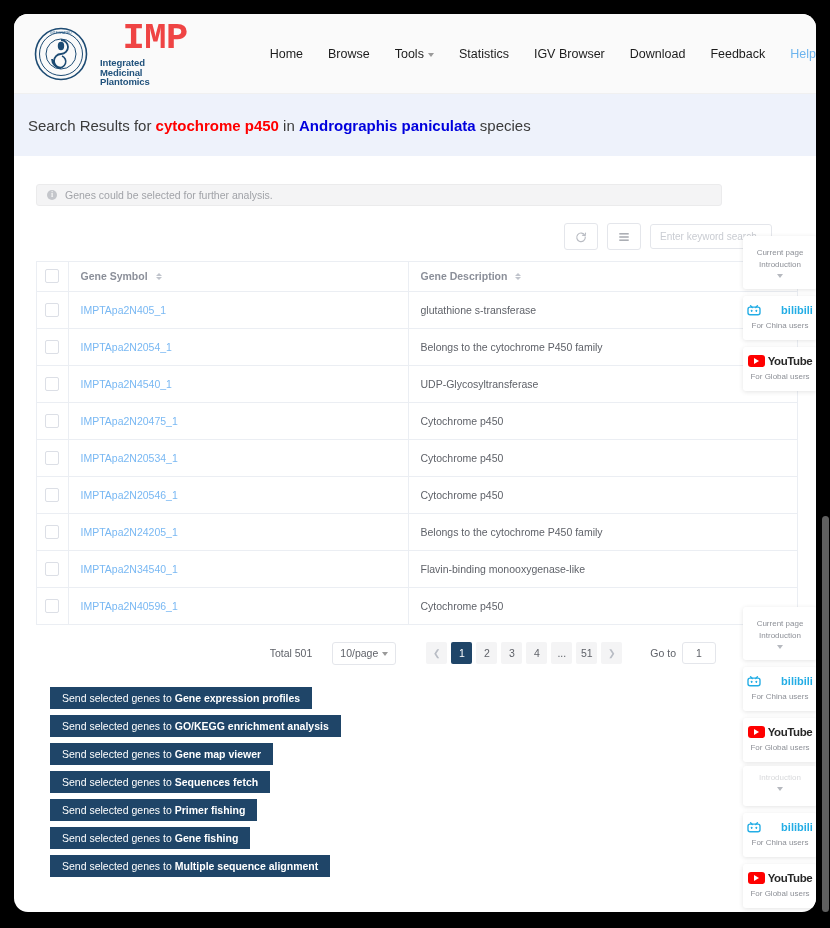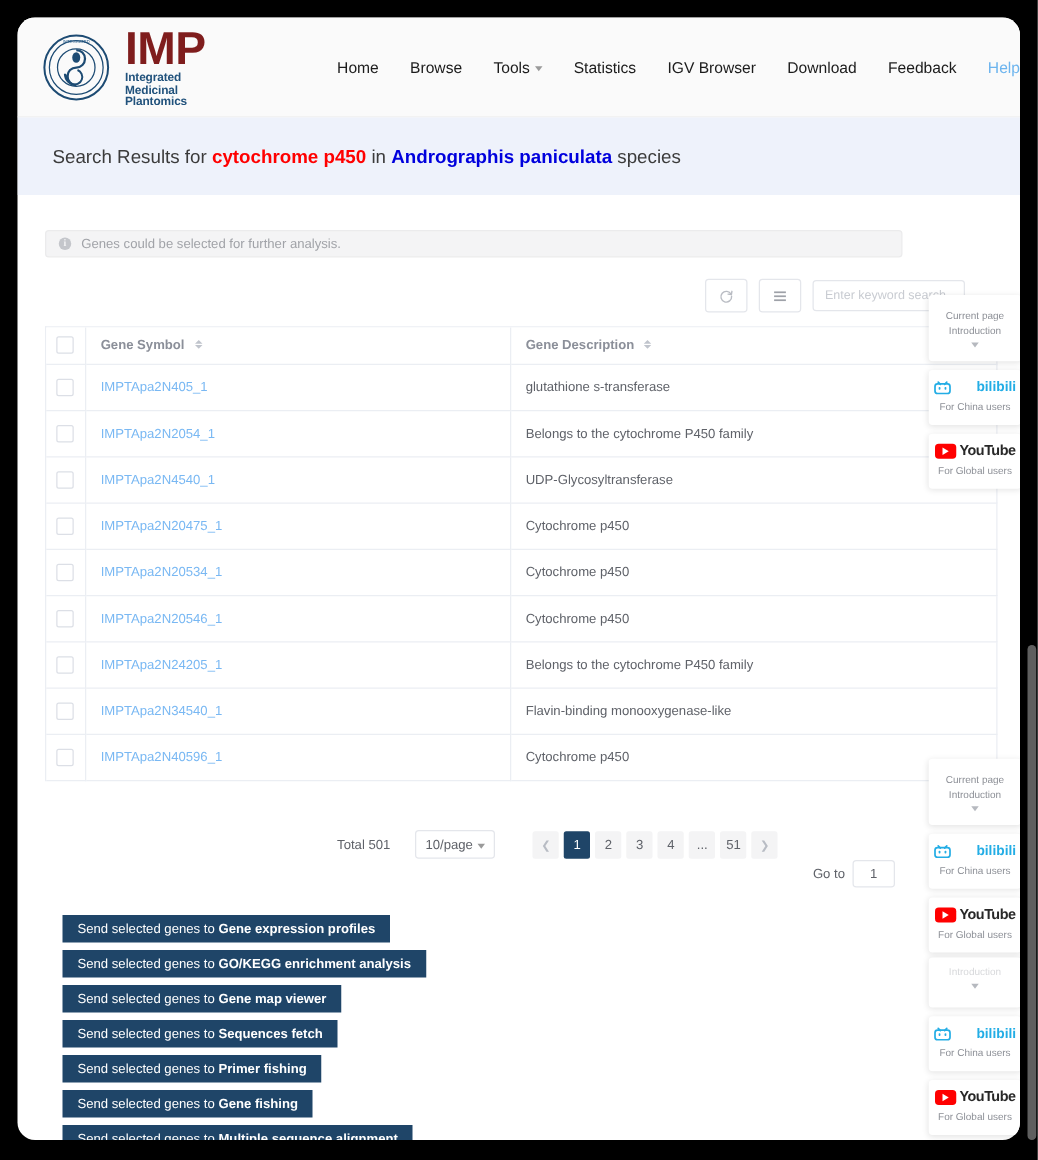--- a/index.html
+++ b/index.html
@@ -42,23 +42,24 @@
   }
   .seal {
     width: 54px;
     height: 54px;
     flex: 0 0 54px;
   }
   .brand-text { line-height: 1; }
   .brand-title {
     font-size: 37px;
     font-weight: bold;
-    color: #7f1d1d;
+    color: #ef4444;
     letter-spacing: -0.5px;
-    font-family: Liberation Sans, sans-serif;
+    font-family: Liberation Mono, monospace;
+    text-align: right;
   }
   .brand-sub {
     font-size: 9.5px;
     color: #21527c;
     font-weight: bold;
     margin-top: 1px;
     letter-spacing: -0.1px;
   }
 
   .main-nav {
@@ -85,21 +86,21 @@
     display: inline-block;
     margin-top: 2px;
   }
 
   
   .result-banner {
     background: #eef2fb;
     height: 62px;
     display: flex;
     align-items: center;
-    padding-left: 28px;
+    padding-left: 14px;
     box-sizing: border-box;
   }
   .result-banner .rtext {
     font-size: 15px;
     color: #3b3b3b;
   }
   .rtext .kw { color: #ff0000; font-weight: bold; }
   .rtext .sp { color: #0000dd; font-weight: bold; }
 
   
@@ -271,21 +272,21 @@
     align-items: center;
     justify-content: center;
     font-size: 10.5px;
     color: #5f6269;
     padding: 0 4px;
     box-sizing: border-box;
     cursor: pointer;
   }
   .pg-item.active { background: #1f4568; color: #fff; }
   .pg-item.arrow { color: #b8bcc4; font-size: 9px; }
-  .pg-goto { display: flex; align-items: center; gap: 6px; margin-left: 8px; margin-top: 46px; }
+  .pg-goto { display: flex; align-items: center; gap: 6px; margin-left: 8px; }
   .pg-goto-input {
     width: 34px; height: 22px;
     border: 1px solid #e4e6eb;
     border-radius: 3px;
     text-align: center;
     font-size: 10.5px;
     color: #5f6269;
     background: #fff;
     box-sizing: border-box;
     font-family: "Liberation Sans", sans-serif;

